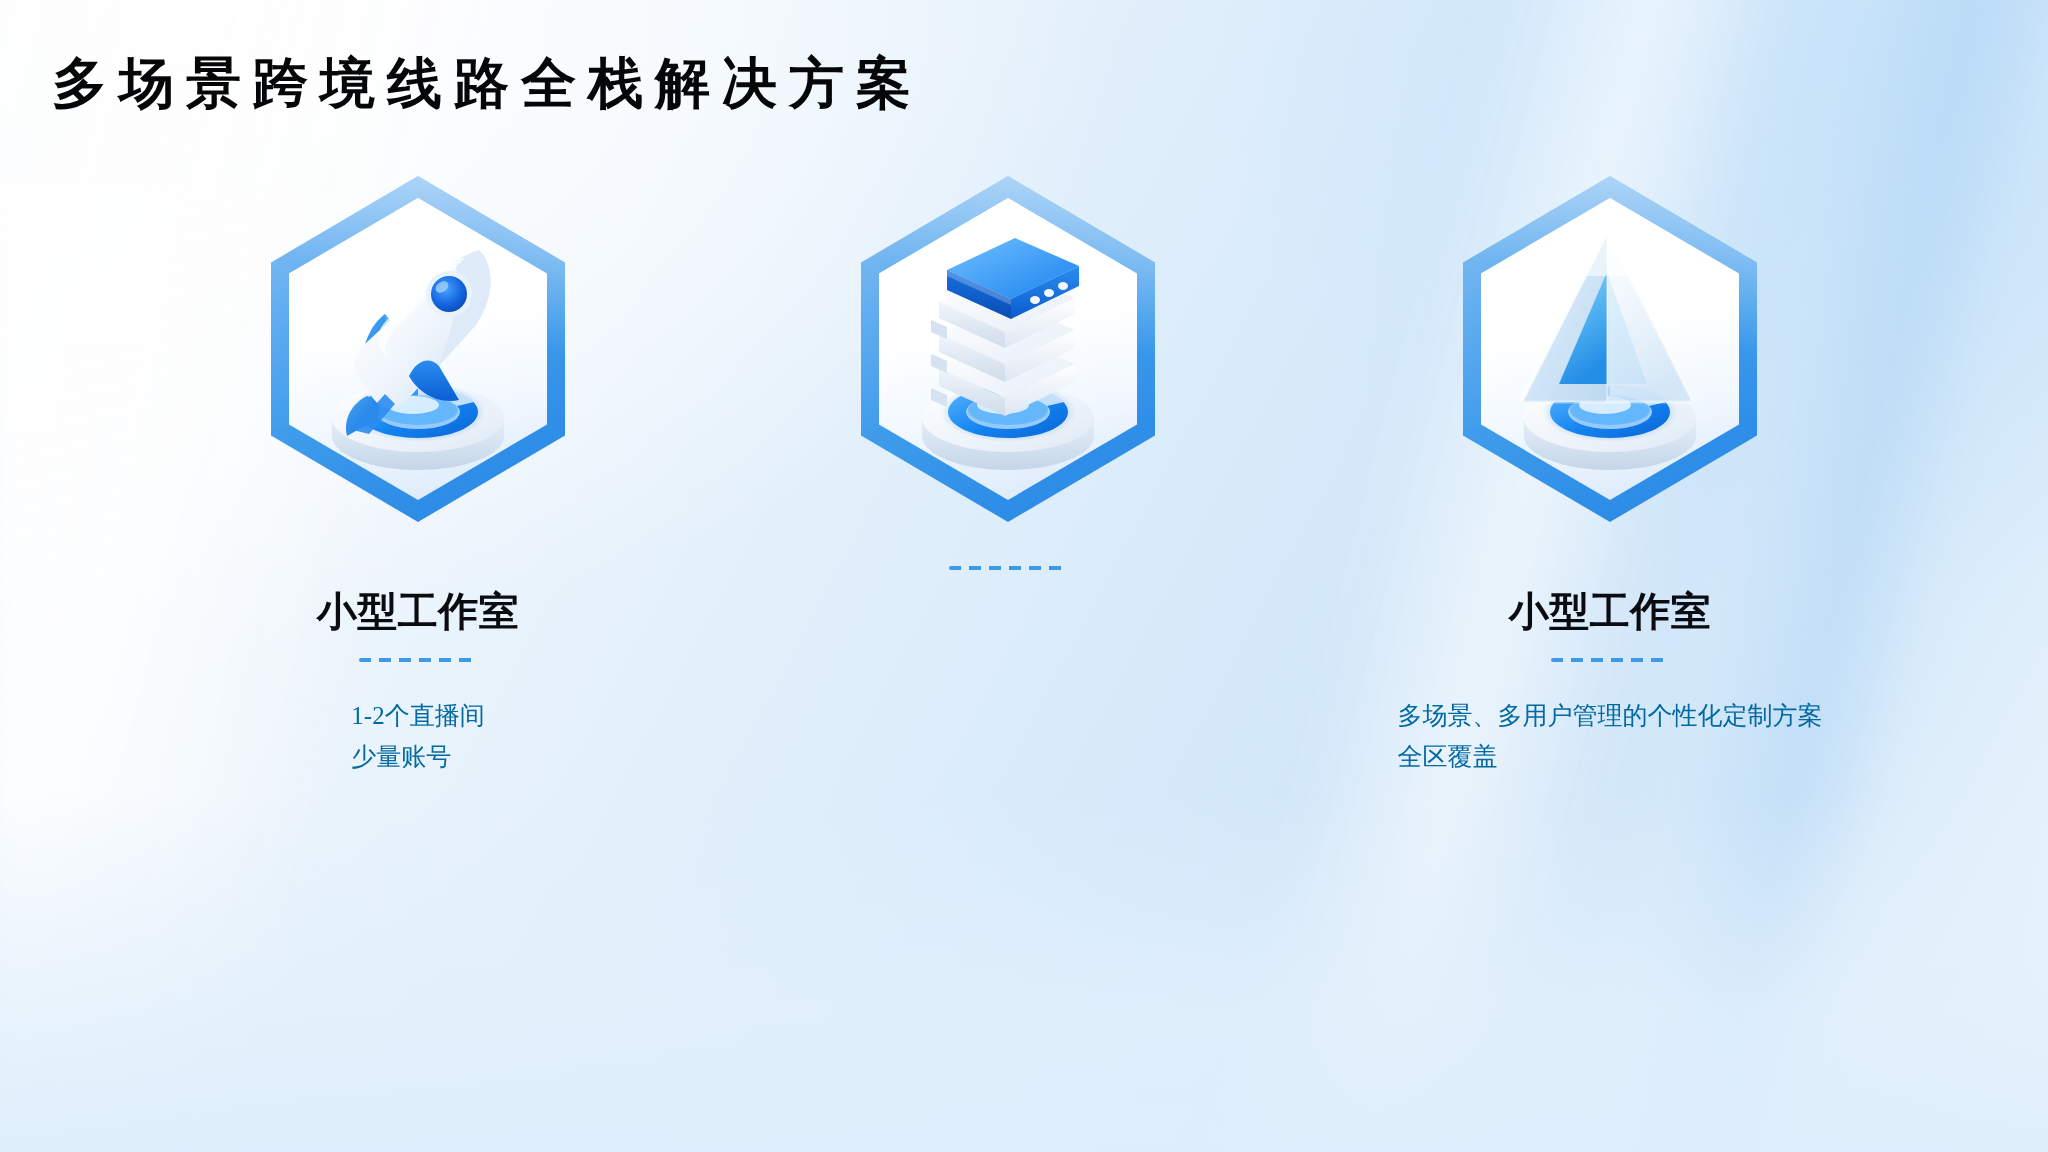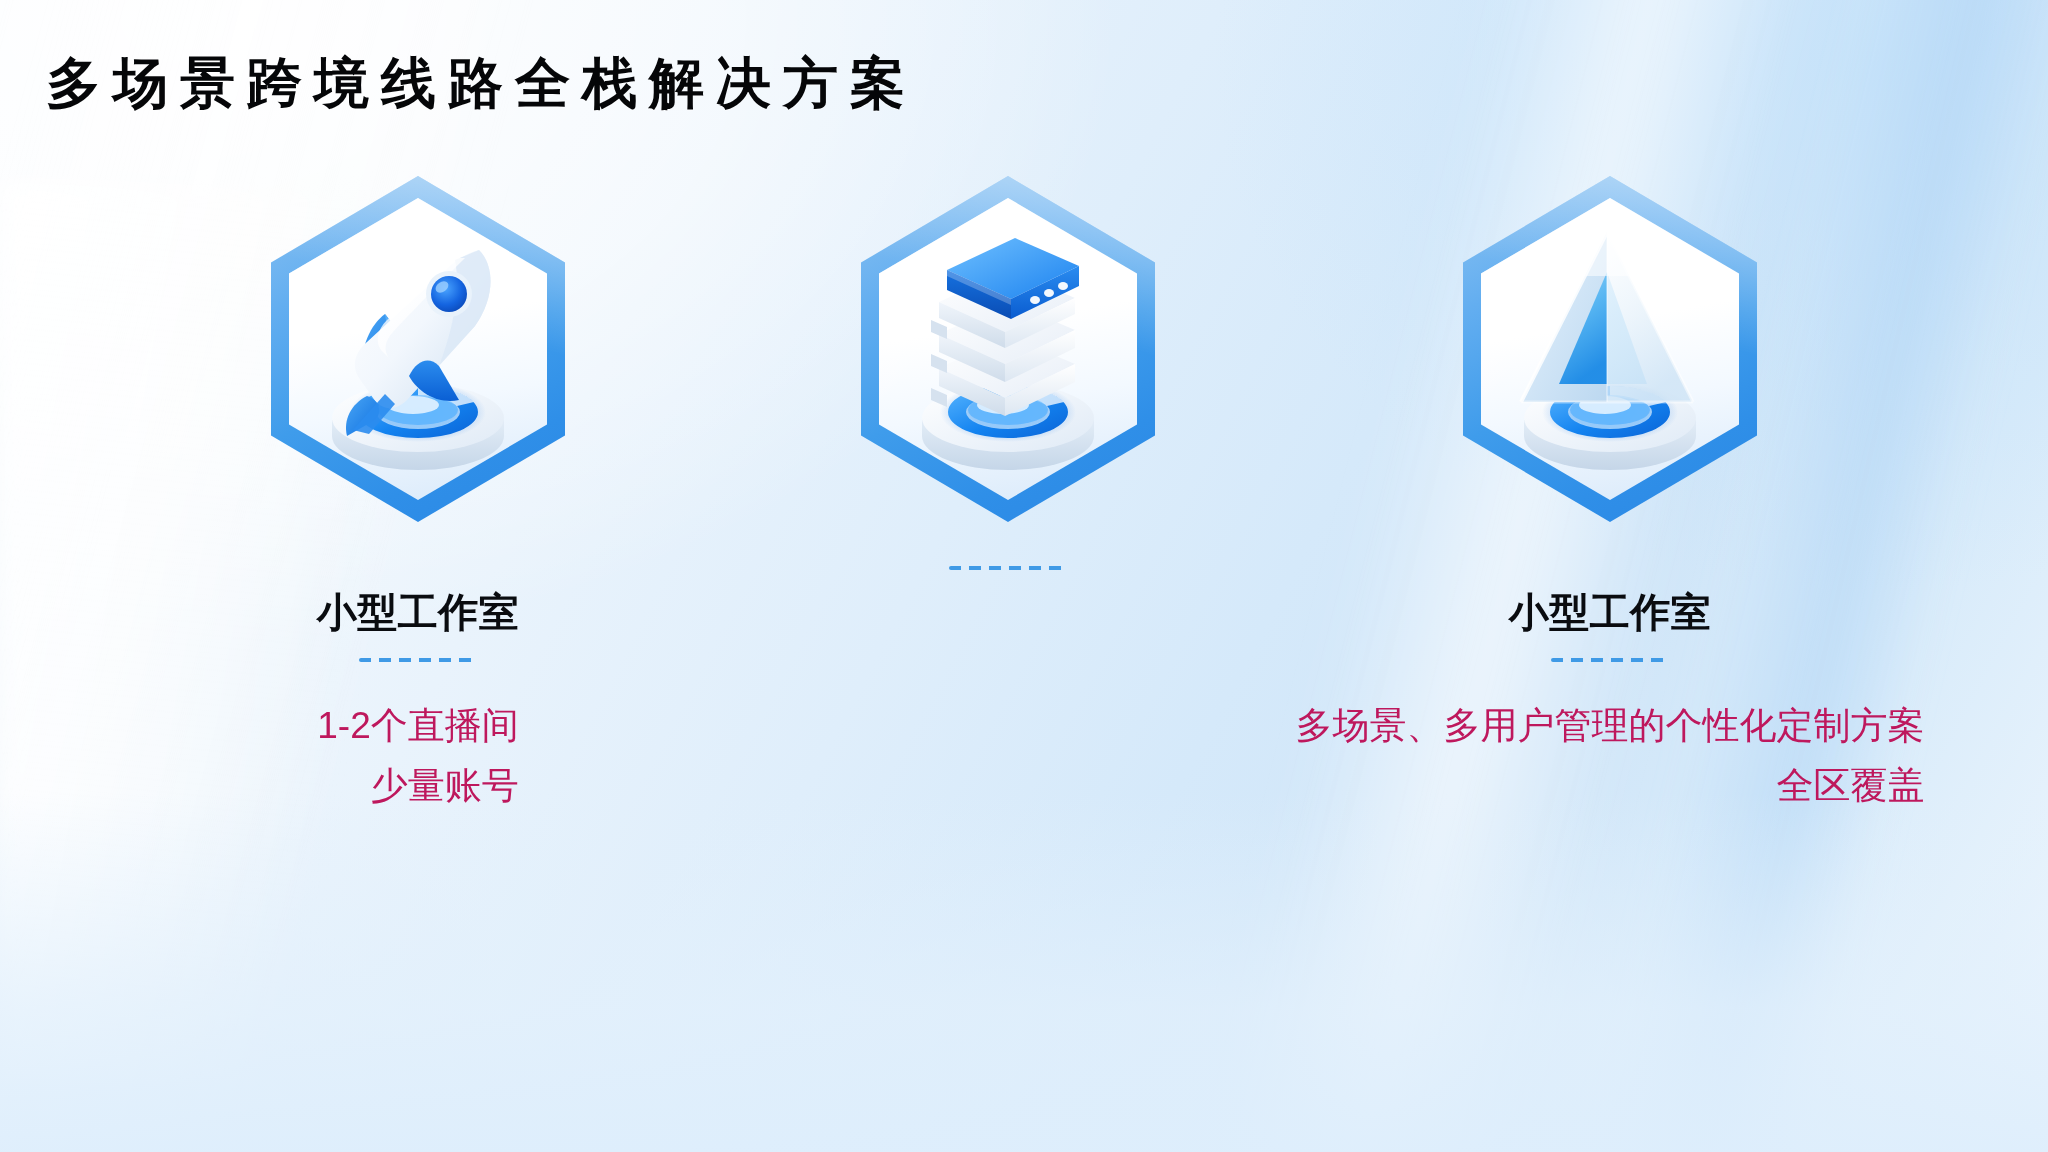--- a/index.html
+++ b/index.html
@@ -56,32 +56,32 @@
     background:linear-gradient(180deg, rgba(236,245,253,0) 0%, rgba(226,240,252,.75) 60%, rgba(222,238,252,.95) 100%);
   }
   .bg-left-soft{
     position:absolute; left:0; top:180px; width:430px; height:900px;
     background:linear-gradient(100deg, rgba(255,255,255,.85) 0%, rgba(255,255,255,0) 75%);
     filter:blur(10px);
   }
 
   
   .title{
-    position:absolute; left:46px; top:56px;
+    position:absolute; left:52px; top:56px;
     font-size:55px; font-weight:bold; color:#050608;
     letter-spacing:12px; line-height:1;
     white-space:nowrap;
     font-family:"Liberation Sans","DejaVu Sans",sans-serif;
     text-shadow:0 1px 0 rgba(255,255,255,.5);
   }
 
   
   .cards{
     position:absolute; left:0; top:170px; width:2048px; height:900px;
-    display:flex; align-items:flex-start; justify-content:center;
+    display:flex; align-items:flex-start; justify-content:center;font-family:Liberation Serif, serif;
   }
   .card{ width:620px; display:flex; flex-direction:column; align-items:center; }
   .card.c1{ margin-left:-20px; }
   .card.c2{ margin-left:-30px; }
   .card.c3{ margin-left:-18px; }
 
   
   .hex-wrap{
     position:relative; width:330px; height:370px;
     display:flex; align-items:center; justify-content:center;
@@ -123,22 +123,22 @@
     font-size:40px; font-weight:bold; color:#0a0c10;
     letter-spacing:.5px; line-height:1; white-space:nowrap;
   }
   .dash{
     margin-top:26px; width:118px; height:4px;
     background-image:linear-gradient(90deg,#3f9ae6 0 60%, rgba(0,0,0,0) 0);
     background-size:20px 4px; background-repeat:repeat-x;
     border-radius:2px;
   }
   .card-body{
-    margin-top:34px; text-align:right;
-    font-size:37px; color:#be185d; line-height:1.62;
+    margin-top:34px; text-align:left;
+    font-size:25px; color:#0369a1; line-height:1.62;
     white-space:nowrap;
   }
   .card-body .ln{ display:block; }
 </style>
 </head>
 <body>
 
 <div class="bg-base"></div>
 <div class="bg-glow-tl"></div>
 <div class="bg-glow-tr"></div>

